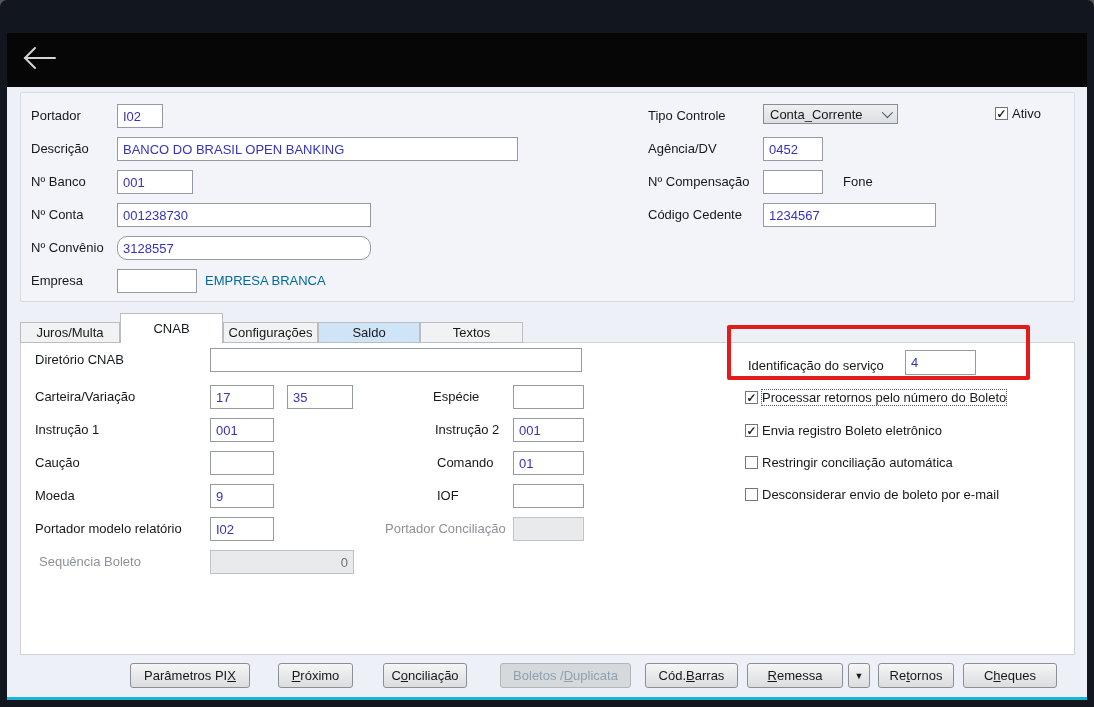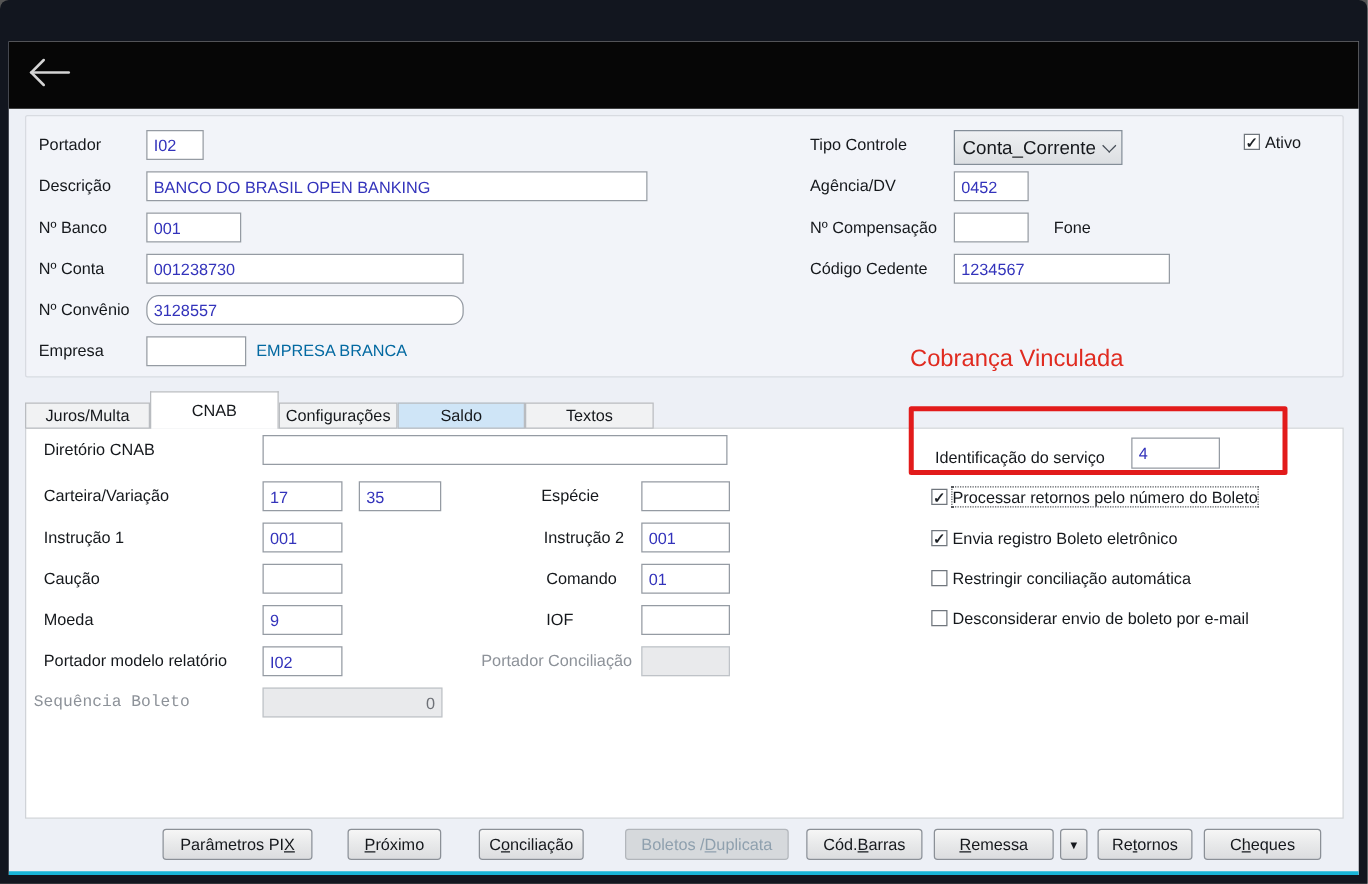--- a/index.html
+++ b/index.html
@@ -27,23 +27,23 @@
   .tabpanel { position:absolute; background:#ffffff; border:1px solid #d0d3d8; }
 
   .lbl { position:absolute; font-size:13px; color:#15181c; line-height:16px; white-space:nowrap; }
   .lbl.gray { color:#8d9299; }
   .lbl.blue { color:#0369a1; }
   .inp { position:absolute; height:24px; border:1px solid #959ba3; background:#fff;
          font-family:"Liberation Sans", sans-serif; font-size:13px; color:#3333bb; padding:0 5px; }
   .inp.dis { background:#e9eaec; border-color:#bfc3c8; color:#6e7177; }
   .inp.num { text-align:right; }
 
-  .combo { position:absolute; height:28px; background:linear-gradient(180deg,#eef0f2,#dcdfe2);
+  .combo { position:absolute; height:20px; background:linear-gradient(180deg,#eef0f2,#dcdfe2);
            border:1px solid #848e98; display:flex; align-items:center; justify-content:space-between;
-           padding:0 7px 0 6px; font-size:15px; color:#15181c; cursor:pointer; }
+           padding:0 7px 0 6px; font-size:13px; color:#15181c; cursor:pointer; }
   .chev { width:8px; height:8px; border-right:1.5px solid #444c55; border-bottom:1.5px solid #444c55;
           transform:rotate(45deg) translateY(-2px); }
 
   .cbrow { position:absolute; display:flex; align-items:center; gap:4px; font-size:13px; color:#15181c;
            cursor:pointer; white-space:nowrap; }
   .cbox { width:13px; height:13px; background:#fff; border:1px solid #70767d; display:flex;
           align-items:center; justify-content:center; font-size:12px; line-height:12px; color:#1d2126;
           flex:none; font-weight:bold; }
   .focus-dotted { outline:1px dotted #55585c; }
 
@@ -119,21 +119,20 @@
     <div class="lbl" style="left:641px; top:108px;">Agência/DV</div>
     <input class="inp" style="left: 756px; top: 104px; width: 60px;" readonly="" value="0452">
 
     <div class="lbl" style="left:641px; top:141px;">Nº Compensação</div>
     <input class="inp" style="left: 756px; top: 137px; width: 60px;" readonly="" value="">
     <div class="lbl" style="left:836px; top:141px;">Fone</div>
 
     <div class="lbl" style="left:641px; top:174px;">Código Cedente</div>
     <input class="inp" style="left: 756px; top: 170px; width: 173px;" readonly="" value="1234567">
 
-    <div class="annotation" style="left:721px; top:244px;">Cobrança Vinculada</div>
 
     <div class="tab" style="left:13px; width:100px;">Juros/Multa</div>
     <div class="tab active" style="left:113px; width:103px;">CNAB</div>
     <div class="tab" style="left:216px; width:95px;">Configurações</div>
     <div class="tab hl" style="left:311px; width:102px;">Saldo</div>
     <div class="tab" style="left:413px; width:103px;">Textos</div>
 
     <div class="tabpanel" style="left:13px; top:309px; width:1055px; height:313px;"></div>
 
     <div class="lbl" style="left:28px; top:319px;">Diretório CNAB</div>
@@ -148,21 +147,21 @@
 
     <div class="lbl" style="left:28px; top:422px;">Caução</div>
     <input class="inp" style="left: 203px; top: 418px; width: 64px;" readonly="" value="">
 
     <div class="lbl" style="left:28px; top:455px;">Moeda</div>
     <input class="inp" style="left: 203px; top: 451px; width: 64px;" readonly="" value="9">
 
     <div class="lbl" style="left:28px; top:488px;">Portador modelo relatório</div>
     <input class="inp" style="left: 203px; top: 484px; width: 64px;" readonly="" value="I02">
 
-    <div class="lbl gray" style="left:20px; top:521px;font-family:Liberation Mono, monospace;">Sequência Boleto</div>
+    <div class="lbl gray" style="left:32px; top:521px;">Sequência Boleto</div>
     <input class="inp dis num" style="left: 203px; top: 517px; width: 144px;" readonly="" value="0">
 
     <div class="lbl" style="left:426px; top:356px;">Espécie</div>
     <input class="inp" style="left: 506px; top: 352px; width: 71px;" readonly="" value="">
 
     <div class="lbl" style="left:428px; top:389px;">Instrução 2</div>
     <input class="inp" style="left: 506px; top: 385px; width: 71px;" readonly="" value="001">
 
     <div class="lbl" style="left:430px; top:422px;">Comando</div>
     <input class="inp" style="left: 506px; top: 418px; width: 71px;" readonly="" value="01">

